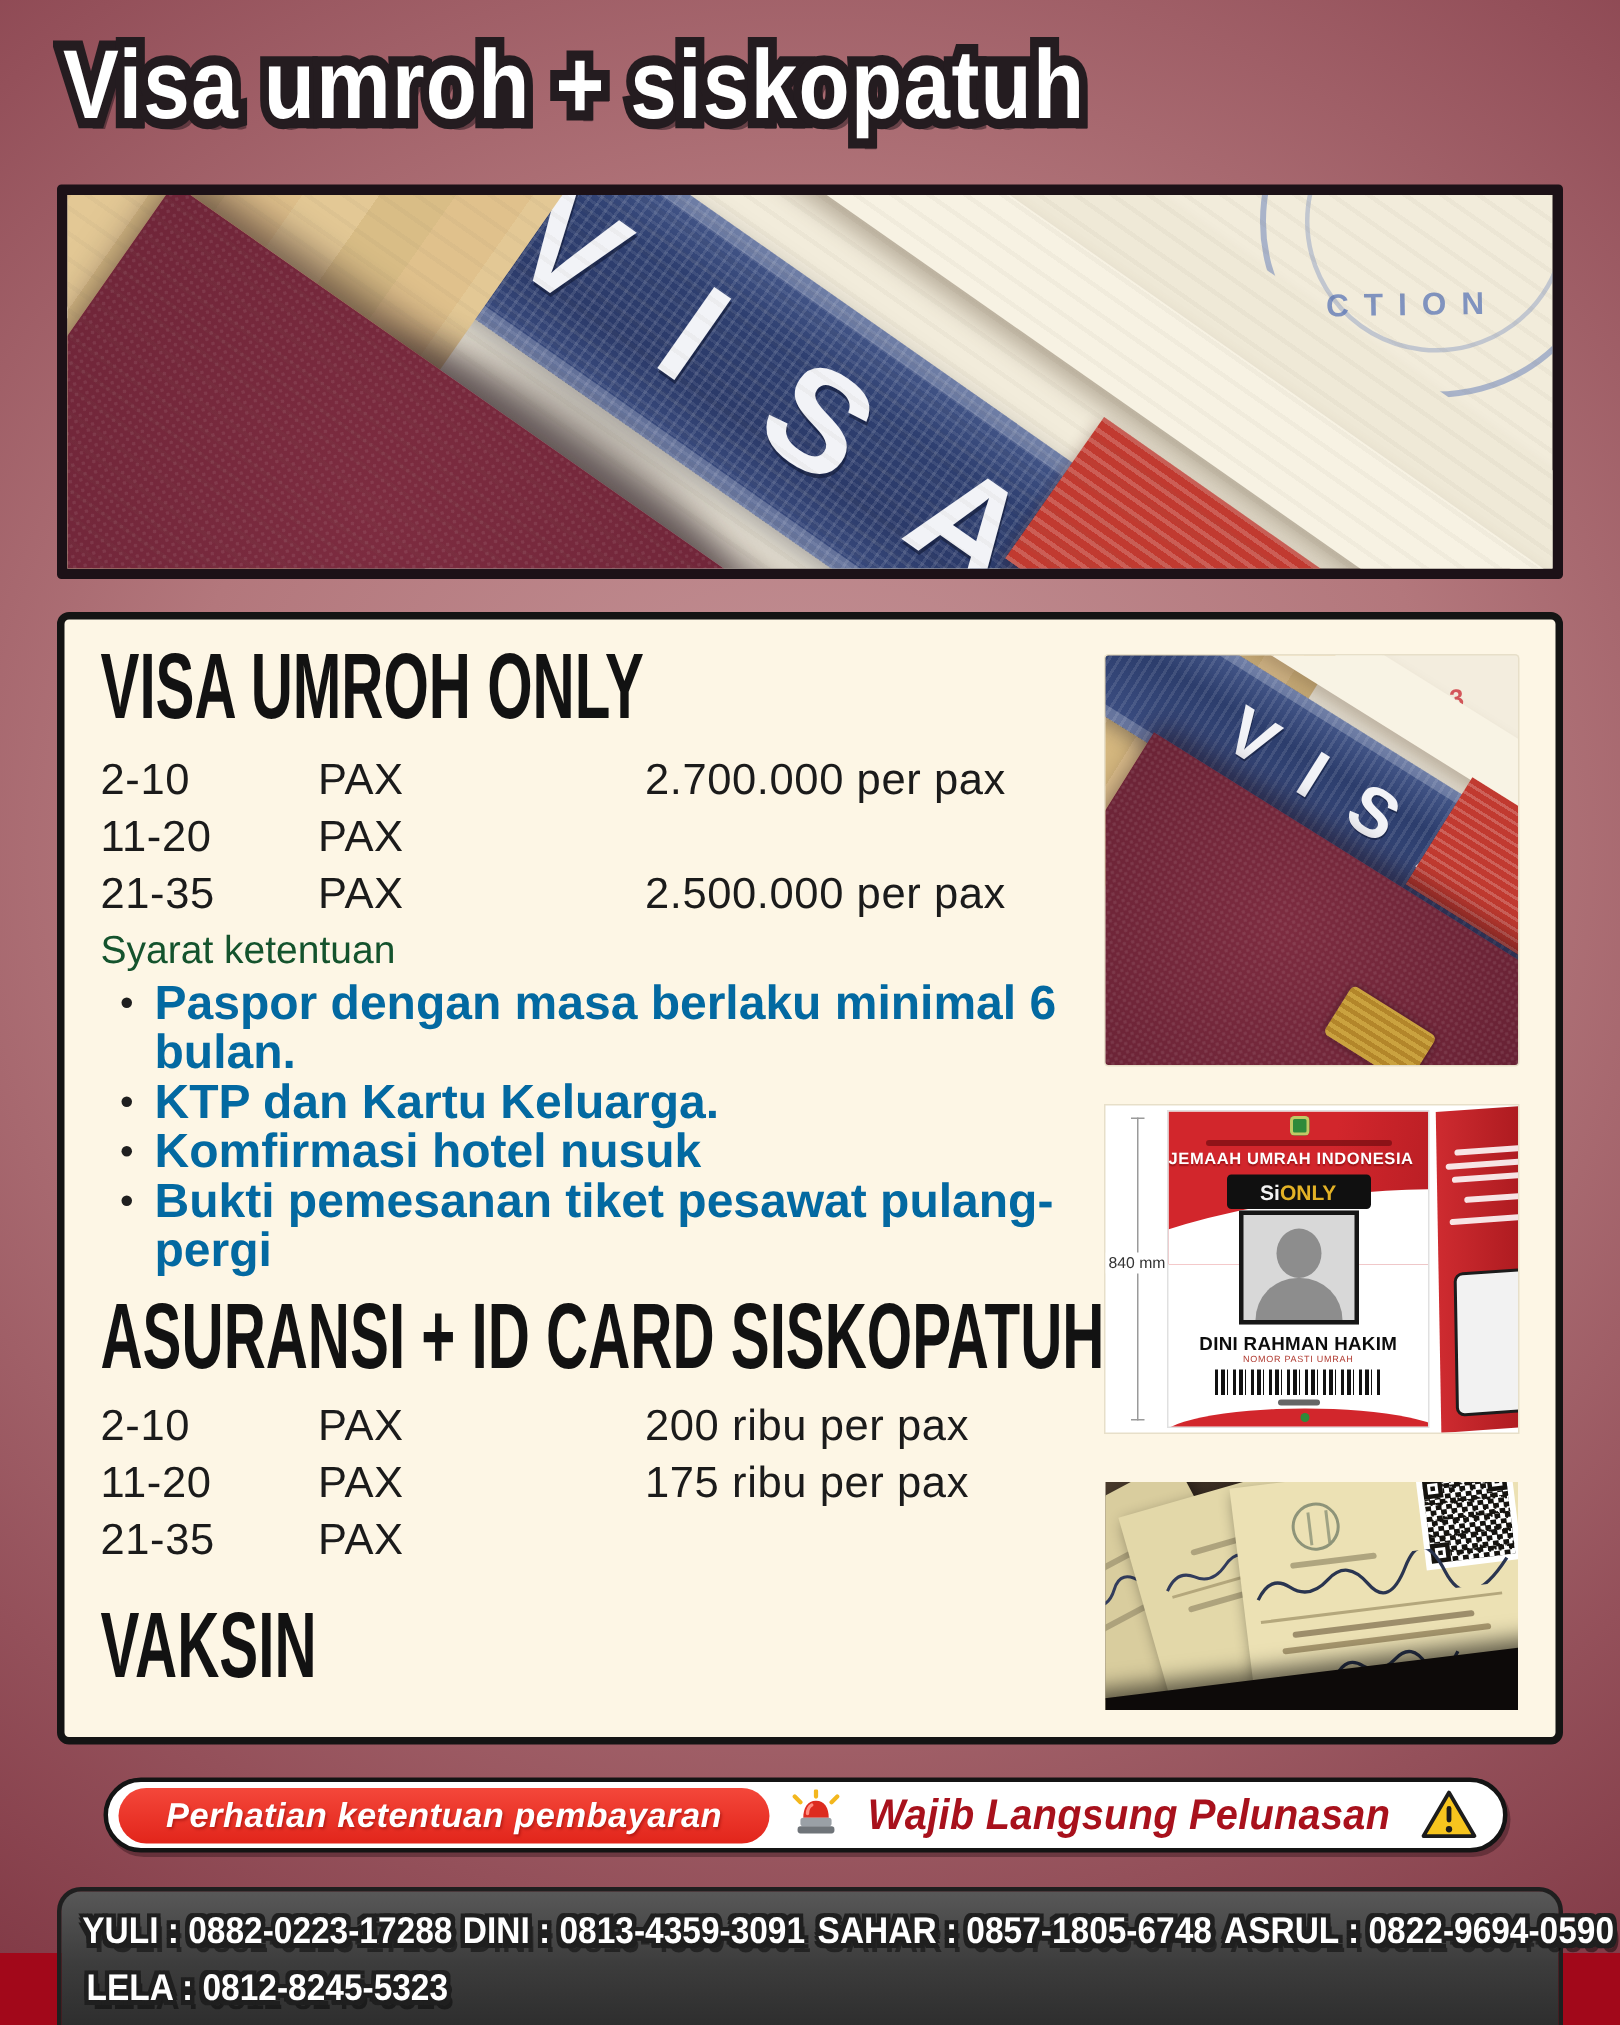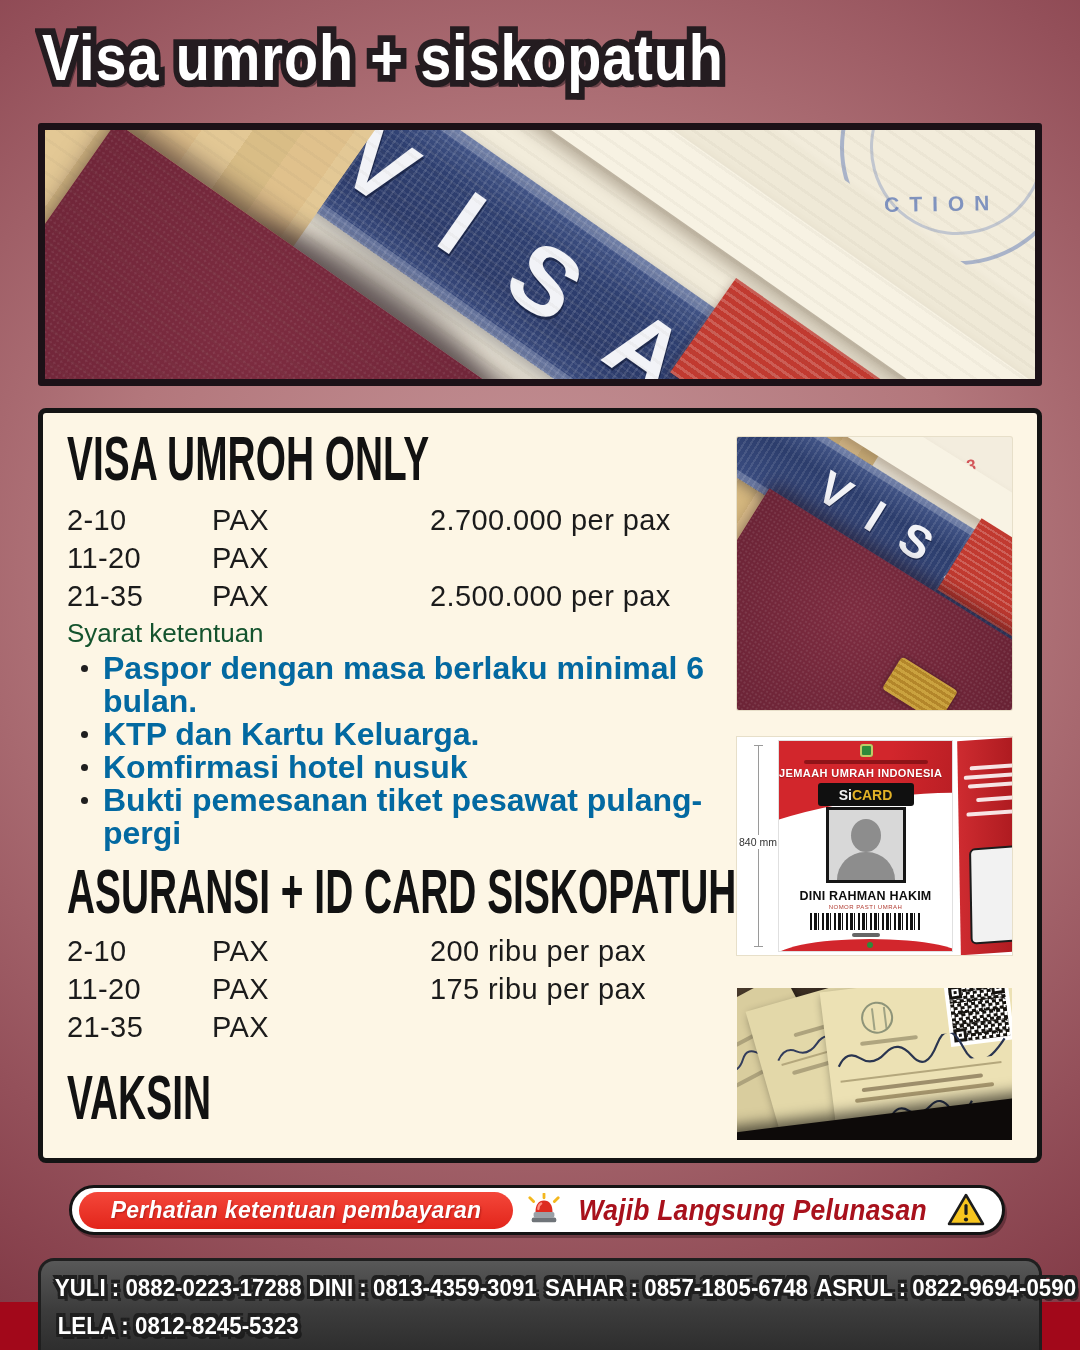--- a/index.html
+++ b/index.html
@@ -284,21 +284,21 @@
       <div class="measure-line"></div>
       <div class="size-label">840 mm</div>
 
       <div class="idcard">
         <div class="idc-header"></div>
         <div class="idc-logo"></div>
         <div class="idc-ministry"></div>
         <div class="idc-title">JEMAAH UMRAH INDONESIA</div>
         <div class="idc-band">
           <span class="si">Si</span>
-            <span class="patuh">CARD</span>
+            <span class="patuh">ONLY</span>
         </div>
         <div class="idc-photo">
           <i class="head"></i>
           <i class="shoulders"></i>
         </div>
         <div class="idc-name">DINI RAHMAN HAKIM</div>
         <div class="idc-number">NOMOR PASTI UMRAH</div>
         <div class="idc-barcode"></div>
         <div class="idc-code"></div>
         <div class="idc-footer">

